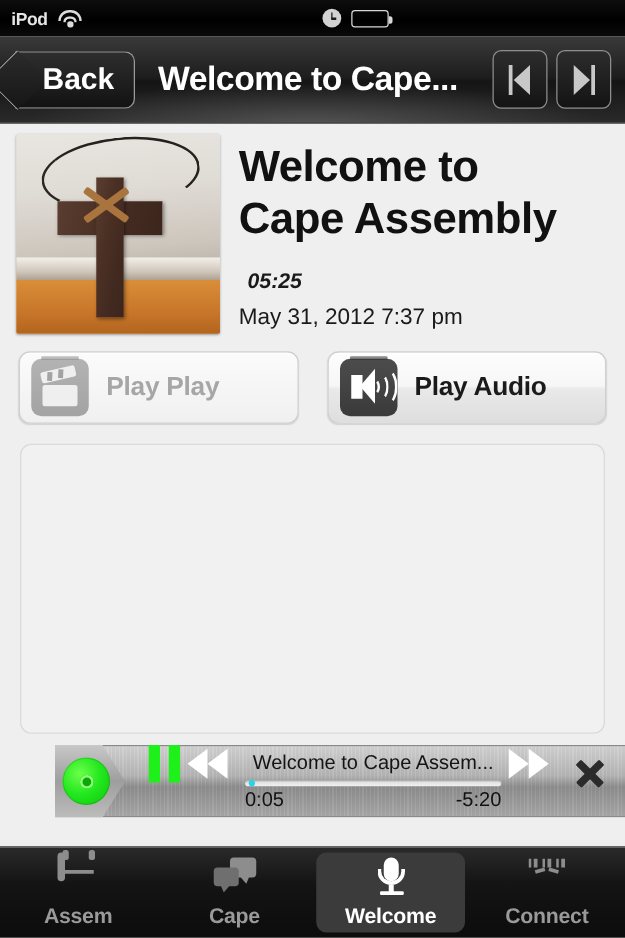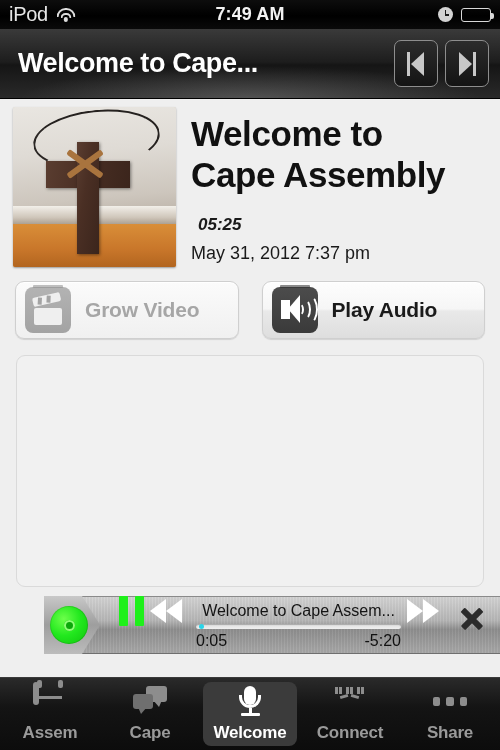--- a/index.html
+++ b/index.html
@@ -10,21 +10,21 @@
   }
   #app { position: relative; width: 500px; height: 750px; background: #eeeeee; }
 
   
   .statusbar {
     position: absolute; top: 0; left: 0; width: 500px; height: 29px;
     background: linear-gradient(#0d0d0d, #000 55%, #0a0a0a);
     display: flex; align-items: center; color: #e8e8e8;
   }
   .sb-left { display: flex; align-items: center; gap: 8px; padding-left: 9px; width: 160px; }
-  .sb-carrier { font-size: 20px; font-weight: normal; letter-spacing: -0.3px; color: #e6e6e6; }
+  .sb-carrier { font-size: 14px; font-weight: bold; letter-spacing: -0.3px; color: #e6e6e6; }
   .wifi { position: relative; width: 20px; height: 15px; }
   .wifi i {
     position: absolute; left: 50%; bottom: 0; transform: translateX(-50%);
     border: 2.4px solid #dcdcdc; border-bottom: none;
     border-radius: 50% 50% 0 0 / 100% 100% 0 0;
   }
   .wifi i:nth-child(1) { width: 19px; height: 9.5px; bottom: 5px; }
   .wifi i:nth-child(2) { width: 11px; height: 5.5px; bottom: 4px; }
   .wifi i:nth-child(3) {
     width: 4.4px; height: 4.4px; bottom: 0.5px; border-radius: 50%;
@@ -298,28 +298,28 @@
 
   <div class="statusbar">
     <div class="sb-left">
       <span class="sb-carrier">iPod</span>
       <span class="wifi">
           <i></i>
           <i></i>
           <i></i>
         </span>
     </div>
-    <div class="sb-center">7:49 AM</div>
     <div class="sb-right">
       <span class="clock-ic"></span>
       <span class="battery"><span class="fill" style="width: 88%;"></span></span>
     </div>
   </div>
 
   <div class="navbar">
+    <div class="back-btn">Back</div>
     <div class="nav-title">Welcome to Cape...</div>
     <div class="nav-right">
       <div class="nav-sq">
         <span class="tri-prev"></span>
       </div>
       <div class="nav-sq">
         <span class="tri-next"></span>
       </div>
     </div>
   </div>
@@ -343,21 +343,21 @@
         <div class="date">May 31, 2012 7:37 pm</div>
       </div>
     </div>
 
     <div class="actions">
       <div class="act-btn disabled">
         <span class="ic-box light">
           <span class="clap-body"></span>
           <span class="clap-top"></span>
         </span>
-        <span class="act-label off">Grow Video</span>
+        <span class="act-label off">Play Play</span>
       </div>
       <div class="act-btn">
         <span class="ic-box dark">
           <span class="spk"></span>
           <span class="wave w1"></span>
           <span class="wave w2"></span>
           <span class="wave w3"></span>
         </span>
         <span class="act-label on">Play Audio</span>
       </div>
@@ -426,23 +426,15 @@
       <span class="tab-ic">
         <span class="arm a1"></span>
         <span class="arm a2"></span>
         <span class="per p1"><span class="h"></span><span class="b"></span><span class="l"></span><span class="l2"></span></span>
         <span class="per p2"><span class="h"></span><span class="b"></span><span class="l"></span><span class="l2"></span></span>
         <span class="per p3"><span class="h"></span><span class="b"></span><span class="l"></span><span class="l2"></span></span>
       </span>
       <span class="tab-label">Connect</span>
     </div>
 
-    <div class="tab">
-      <span class="tab-ic ic-dots">
-          <i></i>
-          <i></i>
-          <i></i>
-        </span>
-      <span class="tab-label">Share</span>
-    </div>
 
   </div>
 </div>
 
 </body></html>

